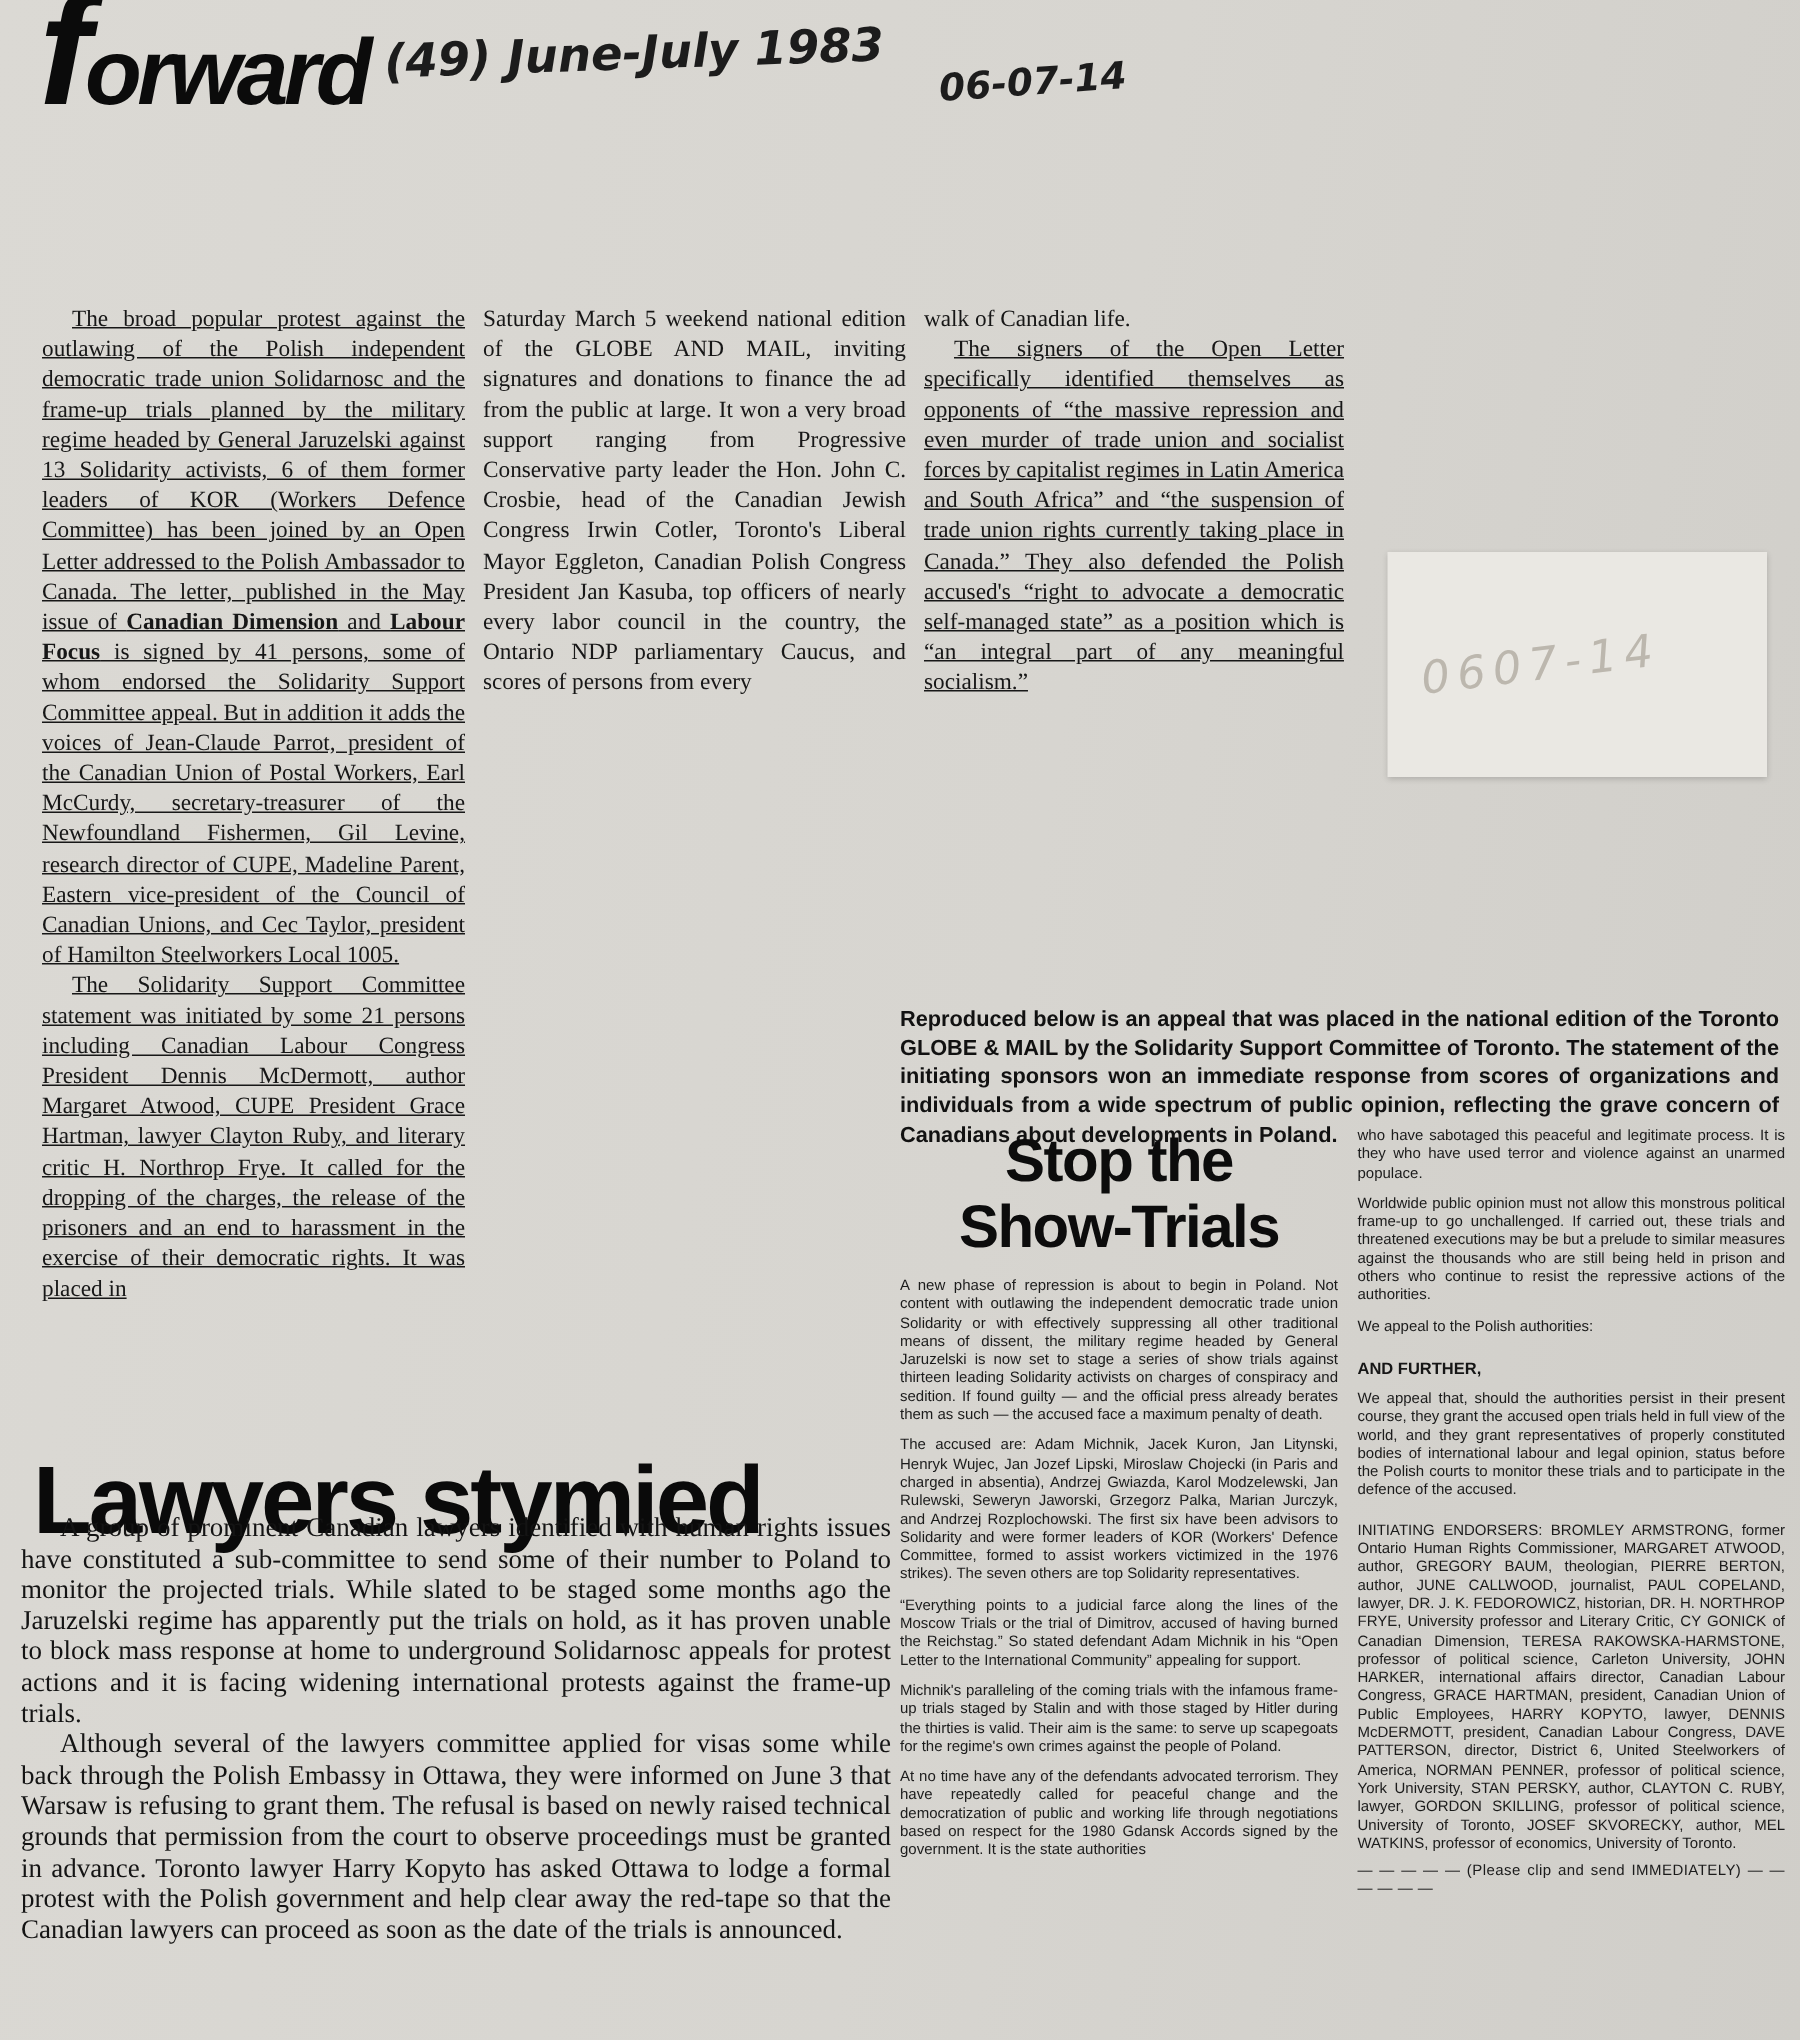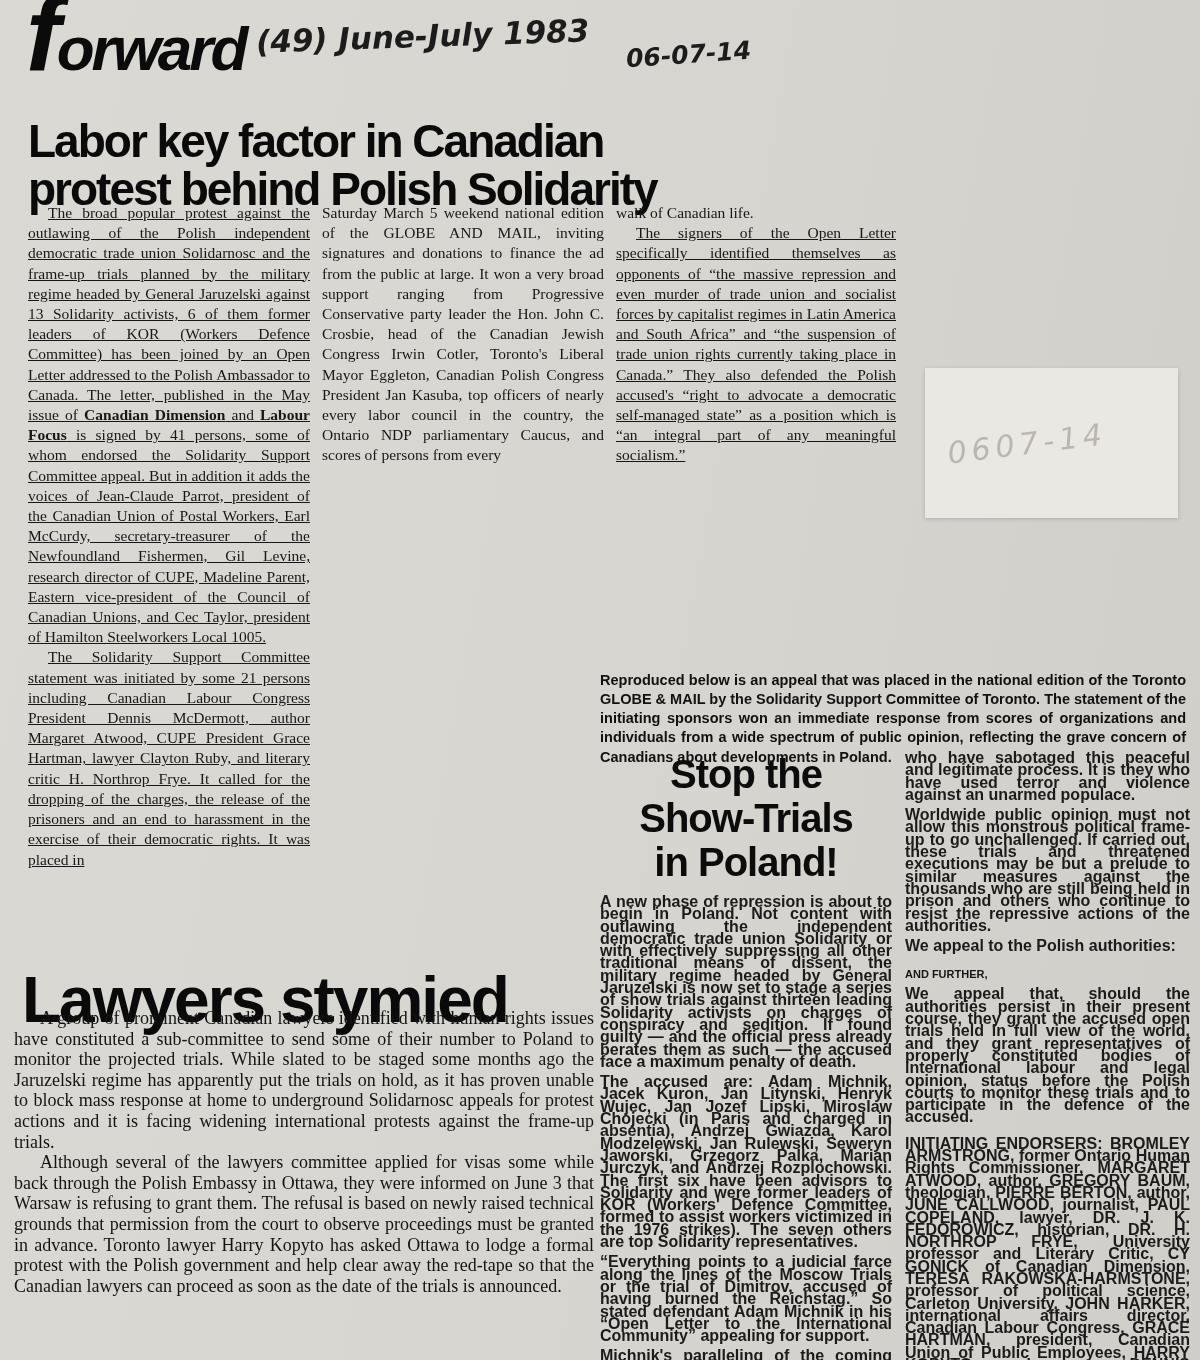--- a/index.html
+++ b/index.html
@@ -39,21 +39,21 @@
   
   .appeal-intro { position:absolute; left:600px; top:671px; width:586px;
     font-family:"Liberation Sans", sans-serif; font-weight:700; font-size:14.5px;
     line-height:1.32; text-align:justify; color:#111; }
   .ad { position:absolute; left:600px; top:752px; width:590px; display:flex; gap:13px;
         font-family:"Liberation Sans", sans-serif; }
   .ad-left  { width:292px; }
   .ad-right { width:285px; }
   .ad-headline { font-weight:900; font-size:40px; line-height:1.1; text-align:center;
                  letter-spacing:-1px; color:#0c0c0c; margin:0 0 12px 0; }
-  .ad p, .ad .demand { font-size:16px; font-weight:700; line-height:12.3px;
+  .ad p, .ad .demand { font-size:10px; font-weight:400; line-height:12.3px;
                  text-align:justify; margin:0 0 8px 0; color:#1b1b1b; }
   .demands { margin:0 0 6px 0; }
   .demand { padding-left:30px; text-indent:-17px; margin:0 0 1px 0 !important; }
   .and-further { font-weight:700; font-size:11px; margin:16px 0 8px 0; }
   .endorsers { font-size:8.4px; font-weight:400; line-height:10.3px; text-align:justify;
                color:#222; margin:14px 0 6px 0 !important; }
   .clip-line { font-size:8.6px; font-weight:700; text-align:center; letter-spacing:.3px;
                margin:0 0 18px 0 !important; }
 
   
@@ -69,21 +69,20 @@
 
 <div class="page">
 
   <div class="logo">
     <span class="logo-f">f</span>
       <span class="logo-rest">orward</span>
   </div>
   <div class="hw hw-issue">(49) June-July 1983</div>
   <div class="hw hw-code">06-07-14</div>
 
-  <h1 class="headline1"><span>Labor key factor in Canadian</span><br><span>protest behind Polish Solidarity</span></h1>
 
   <div class="a1col" id="col1">
     <p class="indent"><span>The broad popular protest against the outlawing of the Polish independent democratic trade union Solidarnosc and the frame-up trials planned by the military regime headed by General Jaruzelski against 13 Solidarity activists, 6 of them former leaders of KOR (Workers Defence Committee) has been joined by an Open Letter addressed to the Polish Ambassador to Canada. The letter, published in the May issue of </span><b>Canadian Dimension</b><span> and </span><b>Labour Focus</b><span> is signed by 41 persons, some of whom endorsed the Solidarity Support Committee appeal. But in addition it adds the voices of Jean-Claude Parrot, president of the Canadian Union of Postal Workers, Earl McCurdy, secretary-treasurer of the Newfoundland Fishermen, Gil Levine, research director of CUPE, Madeline Parent, Eastern vice-president of the Council of Canadian Unions, and Cec Taylor, president of Hamilton Steelworkers Local 1005.</span></p>
     <p class="indent">The Solidarity Support Committee statement was initiated by some 21 persons including Canadian Labour Congress President Dennis McDermott, author Margaret Atwood, CUPE President Grace Hartman, lawyer Clayton Ruby, and literary critic H. Northrop Frye. It called for the dropping of the charges, the release of the prisoners and an end to harassment in the exercise of their democratic rights. It was placed in</p>
   </div>
 
   <div class="a1col" id="col2">
     <p>Saturday March 5 weekend national edition of the GLOBE AND MAIL, inviting signatures and donations to finance the ad from the public at large. It won a very broad support ranging from Progressive Conservative party leader the Hon. John C. Crosbie, head of the Canadian Jewish Congress Irwin Cotler, Toronto's Liberal Mayor Eggleton, Canadian Polish Congress President Jan Kasuba, top officers of nearly every labor council in the country, the Ontario NDP parliamentary Caucus, and scores of persons from every</p>
   </div>
 
@@ -94,21 +93,21 @@
 
   <div class="sticker">
     <div class="sticker-hw">0607-14</div>
   </div>
 
   <div class="appeal-intro">Reproduced below is an appeal that was placed in the national edition of the Toronto GLOBE &amp; MAIL by the Solidarity Support Committee of Toronto. The statement of the initiating sponsors won an immediate response from scores of organizations and individuals from a wide spectrum of public opinion, reflecting the grave concern of Canadians about developments in Poland.</div>
 
   <div class="ad">
 
     <div class="ad-left">
-      <h2 class="ad-headline"><span>Stop the</span><br><span>Show-Trials</span><br><span>in Poland!</span></h2>
+      <h2 class="ad-headline"><span>Stop the</span><br><span>Show-Trials</span><br></h2>
       <p>A new phase of repression is about to begin in Poland. Not content with outlawing the independent democratic trade union Solidarity or with effectively suppressing all other traditional means of dissent, the military regime headed by General Jaruzelski is now set to stage a series of show trials against thirteen leading Solidarity activists on charges of conspiracy and sedition. If found guilty — and the official press already berates them as such — the accused face a maximum penalty of death.</p>
       <p>The accused are: Adam Michnik, Jacek Kuron, Jan Litynski, Henryk Wujec, Jan Jozef Lipski, Miroslaw Chojecki (in Paris and charged in absentia), Andrzej Gwiazda, Karol Modzelewski, Jan Rulewski, Seweryn Jaworski, Grzegorz Palka, Marian Jurczyk, and Andrzej Rozplochowski. The first six have been advisors to Solidarity and were former leaders of KOR (Workers' Defence Committee, formed to assist workers victimized in the 1976 strikes). The seven others are top Solidarity representatives.</p>
       <p>“Everything points to a judicial farce along the lines of the Moscow Trials or the trial of Dimitrov, accused of having burned the Reichstag.” So stated defendant Adam Michnik in his “Open Letter to the International Community” appealing for support.</p>
       <p>Michnik's paralleling of the coming trials with the infamous frame-up trials staged by Stalin and with those staged by Hitler during the thirties is valid. Their aim is the same: to serve up scapegoats for the regime's own crimes against the people of Poland.</p>
       <p>At no time have any of the defendants advocated terrorism. They have repeatedly called for peaceful change and the democratization of public and working life through negotiations based on respect for the 1980 Gdansk Accords signed by the government. It is the state authorities</p>
     </div>
 
     <div class="ad-right">
       <p>who have sabotaged this peaceful and legitimate process. It is they who have used terror and violence against an unarmed populace.</p>
       <p>Worldwide public opinion must not allow this monstrous political frame-up to go unchallenged. If carried out, these trials and threatened executions may be but a prelude to similar measures against the thousands who are still being held in prison and others who continue to resist the repressive actions of the authorities.</p>

